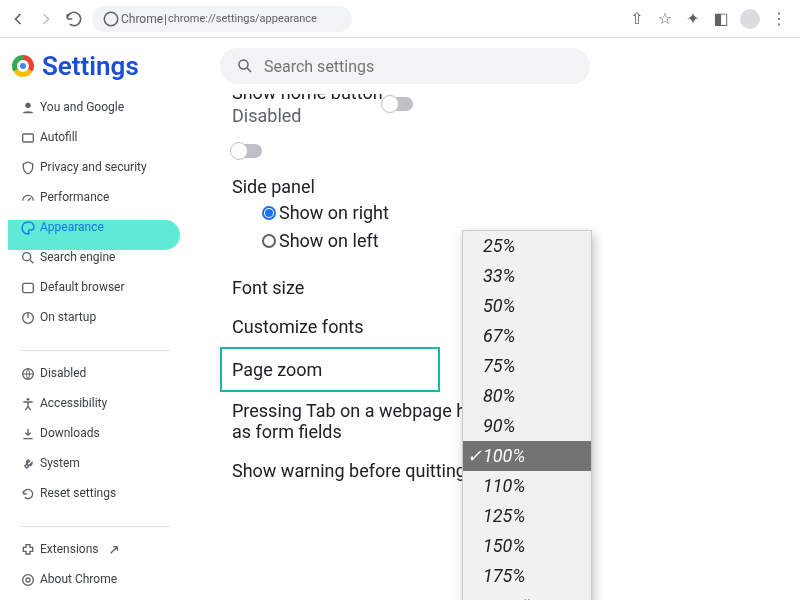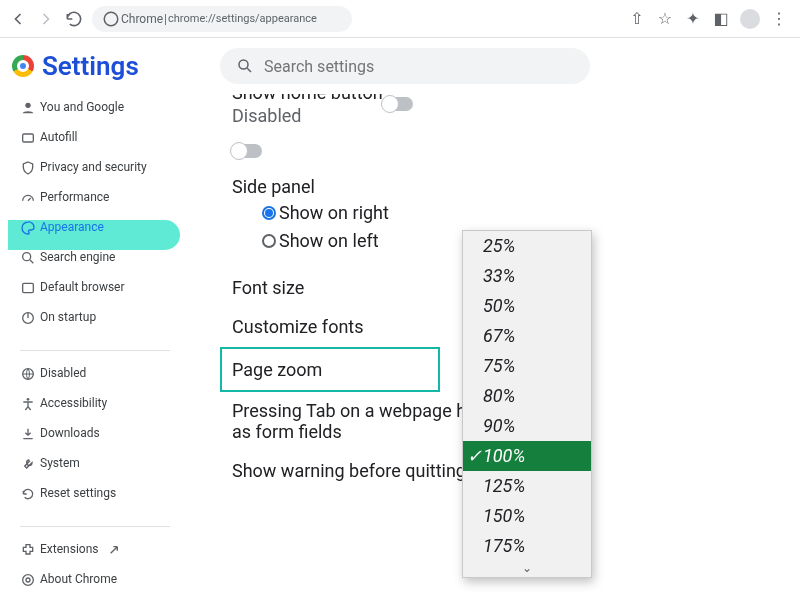--- a/index.html
+++ b/index.html
@@ -41,21 +41,21 @@
   .radio-line { display:flex; align-items:center; gap:3px; line-height:28px;}
   .radio-outer { width:14px; height:14px; border:2px solid #1a73e8; border-radius:50%; display:inline-flex; align-items:center; justify-content:center;}
   .radio-outer.unsel { border-color:#5f6368;}
   .radio-dot { width:8px; height:8px; background:#1a73e8; border-radius:50%;}
   .toggle { width:30px; height:14px; background:#bdc1c6; border-radius:10px; position:relative;}
   .toggle::after { content:""; position:absolute; width:16px; height:16px; background:#fff; border:1px solid #bdc1c6; border-radius:50%; top:-2px; left:-2px;}
   .pz-row { border:2px solid #14b8a6; padding: 10px 10px 10px 10px; margin-left:0; width: 220px;}
   
   .dropdown { position:absolute; top: 136px; left: 242px; width: 130px; background:#f1f1f1; border:1px solid #c9c9c9; box-shadow: 2px 4px 10px rgba(0,0,0,0.25); font-size:18px; color:#202124;}
   .dd-item { padding: 2px 13px 2px 20px; line-height:26px; position:relative;font-style:italic;}
-  .dd-item.selected { background:#15803d; color:#fff;}
+  .dd-item.selected { background:#737373; color:#fff;}
   .dd-item.selected::before { content:"✓"; position:absolute; left:4px; }
   .dd-more { text-align:center; font-size:12px; color:#5f6368; padding-bottom:2px;}
   svg { width:100%; height:100%; }
 </style>
 </head>
 <body>
 
 <div class="browser-bar">
   <div class="nav-arrow">
       <svg viewBox="0 0 24 24">
@@ -285,19 +285,20 @@
 
     <div class="dropdown" id="zoom-dd">
         <div class="dd-item">25%</div>
         <div class="dd-item">33%</div>
         <div class="dd-item">50%</div>
         <div class="dd-item">67%</div>
         <div class="dd-item">75%</div>
         <div class="dd-item">80%</div>
         <div class="dd-item">90%</div>
         <div class="dd-item selected">100%</div>
+        <div class="dd-item">110%</div>
         <div class="dd-item">125%</div>
         <div class="dd-item">150%</div>
         <div class="dd-item">175%</div>
         <div class="dd-more">⌄</div>
       </div>
   </div>
 </div>
 
 </body></html>

